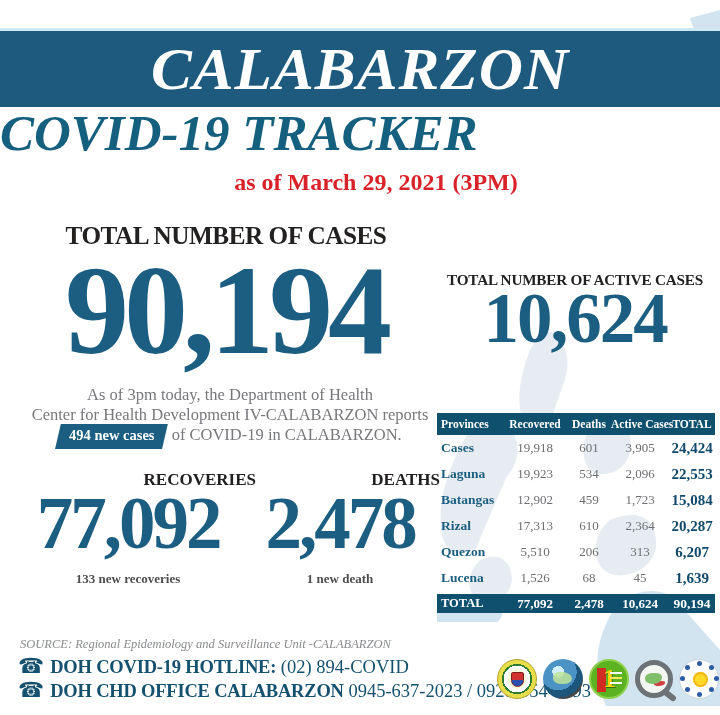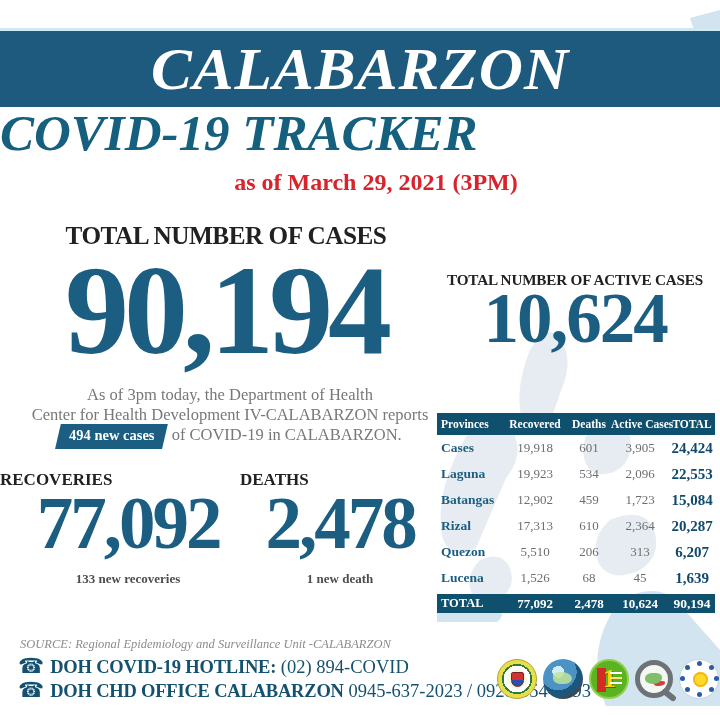--- a/index.html
+++ b/index.html
@@ -62,21 +62,21 @@
     color:#77787b; font-size:16.5px; line-height:19.5px;
   }
   .new-cases-badge {
     display:inline-block; background:#1b5e82; color:#ffffff; font-weight:bold;
     font-size:14.5px; padding:2px 11px 3px; transform:skewX(-13deg);
     margin-right:6px;
   }
   .new-cases-badge > span { display:inline-block; transform:skewX(13deg); }
 
   
-  .stat-label { position:absolute; top:470px; text-align:left; color:#232020;
+  .stat-label { position:absolute; top:470px; text-align:right; color:#232020;
     font-weight:bold; font-size:17px; }
   .stat-value { position:absolute; top:487px; text-align:center; color:#1b5e82;
     font-weight:bold; font-size:73px; letter-spacing:-3px; line-height:1; white-space:nowrap; }
   .stat-sub { position:absolute; top:571px; text-align:center; color:#4d4d4f;
     font-weight:bold; font-size:13px; }
   .rec { left:0; width:256px; }
   .dth { left:240px; width:200px; }
 
   
   .ptable { position:absolute; left:437px; top:413px; width:278px; }

